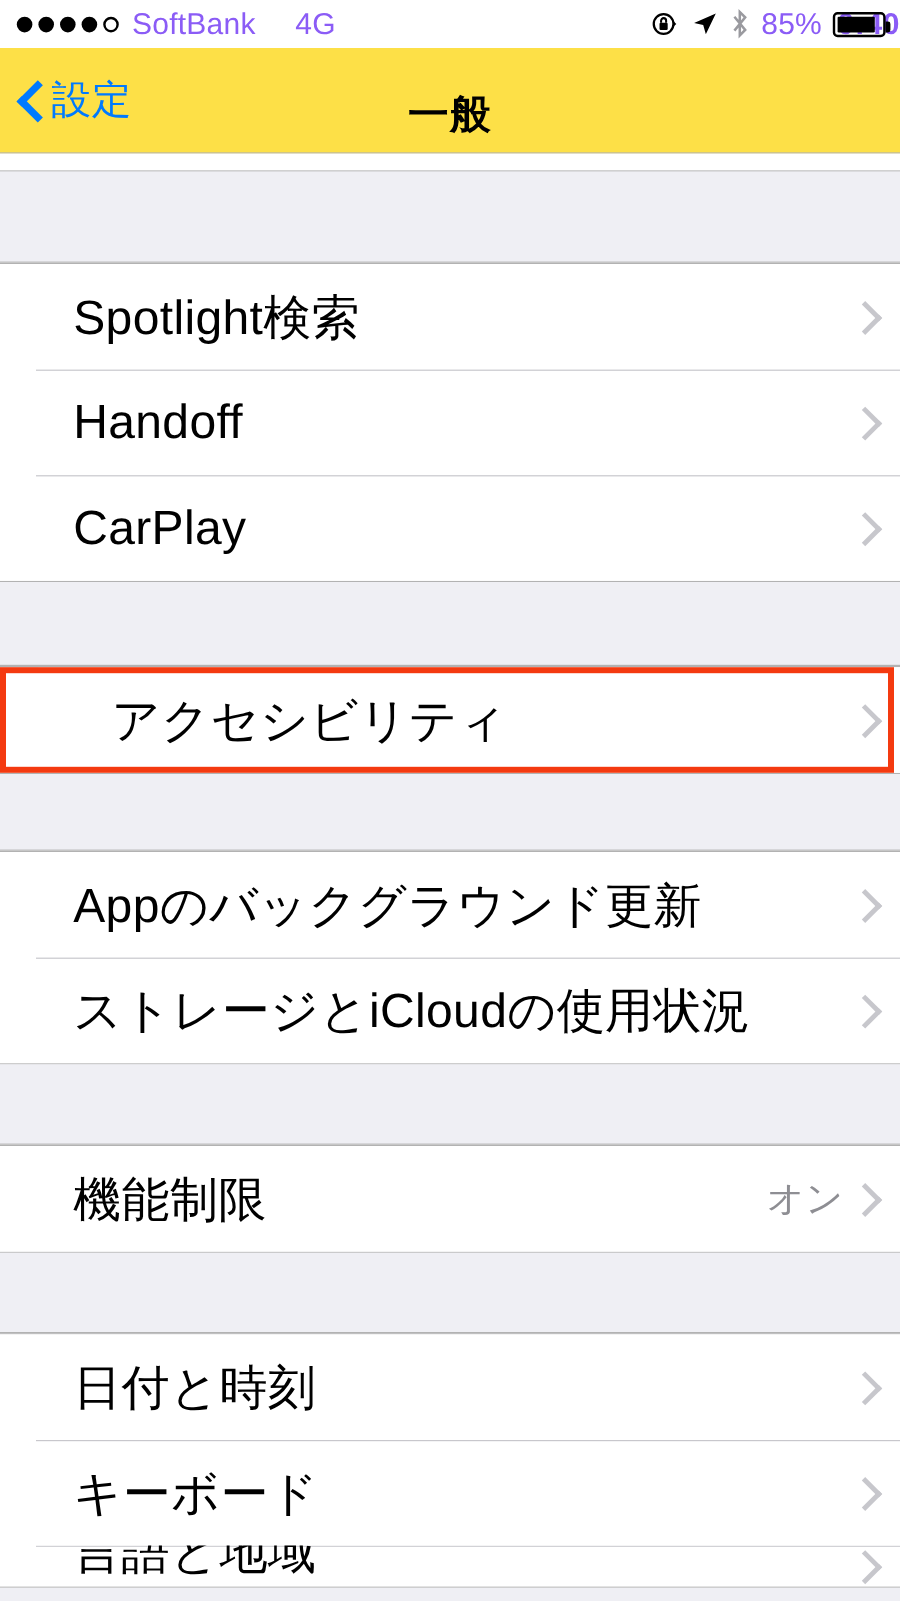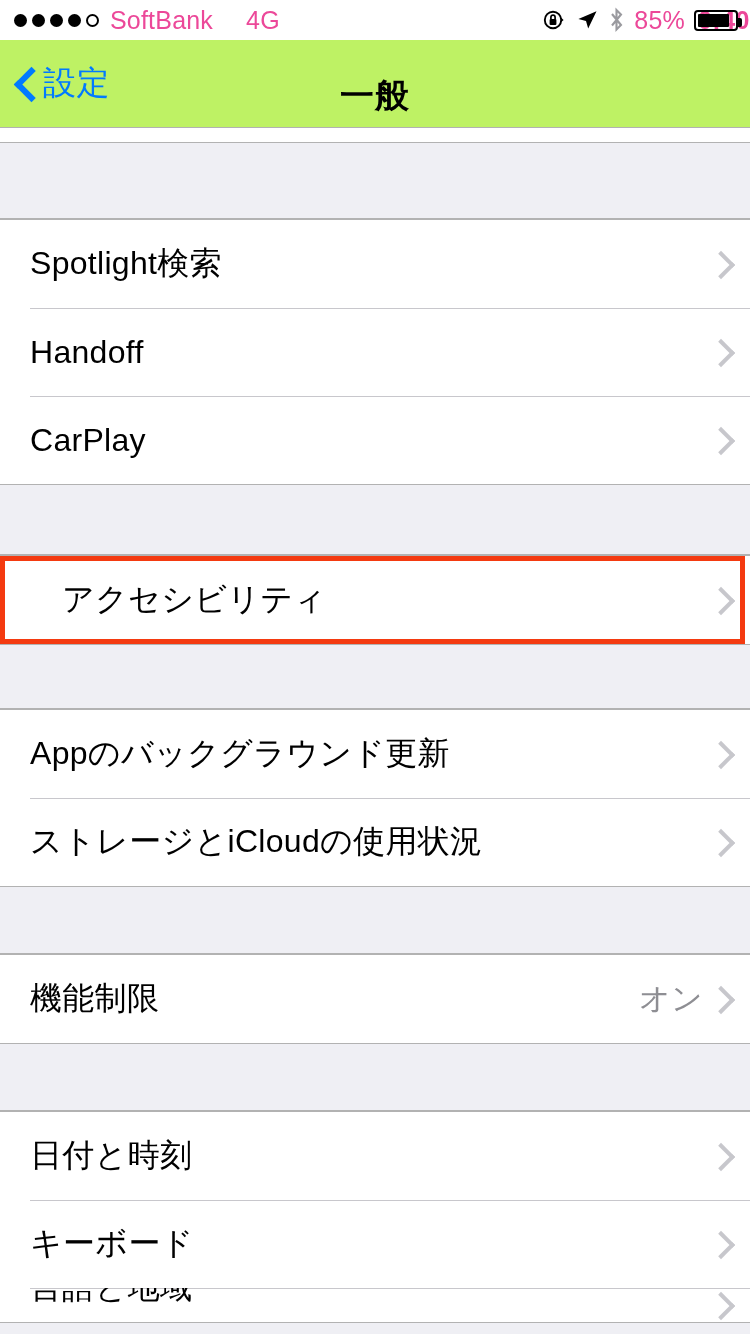--- a/index.html
+++ b/index.html
@@ -8,21 +8,21 @@
     background:#EFEFF4;
     font-family:"Liberation Sans","DejaVu Sans",sans-serif;
     -webkit-font-smoothing:antialiased;
     overflow:hidden;
   }
   #screen { position:relative; width:750px; height:1334px; background:#EFEFF4; }
 
   
   .statusbar {
     position:relative; height:40px; background:#FFFFFF;
-    display:flex; align-items:center; color:#ec4899;
+    display:flex; align-items:center; color:#8b5cf6;
     font-size:25px; letter-spacing:0.2px;
   }
   .sb-left { position:absolute; left:14px; display:flex; align-items:center; gap:11px; }
   .dots { display:flex; align-items:center; gap:5px; }
   .dot { width:13px; height:13px; border-radius:50%; background:#000; }
   .dot.hollow { background:transparent; border:2px solid #000; width:13px; height:13px; }
   .carrier { font-size:25px; }
   .net { font-size:25px; margin-left:22px; }
   .sb-center {
     position:absolute; left:0; right:0; text-align:right;
@@ -32,21 +32,21 @@
   .battpct { font-size:25px; }
   .battery {
     position:relative; width:44px; height:21px;
     border:2px solid #000; border-radius:4px;
   }
   .battery .fill { position:absolute; top:2px; left:2px; bottom:2px; width:78%; background:#000; border-radius:1px; }
   .battery .cap { position:absolute; right:-6px; top:6px; width:4px; height:9px; background:#000; border-radius:0 2px 2px 0; }
 
   
   .navbar {
-    position:relative; height:88px; background:#bef264;
+    position:relative; height:88px; background:#fde047;
     border-bottom:1px solid #B2B2B2;
     display:flex; align-items:center;
   }
   .back {
     position:absolute; left:16px; display:flex; align-items:center;
     gap:9px; color:#007AFF; cursor:pointer;
   }
   .back .chev {
     width:18px; height:32px; position:relative; display:block;
   }
@@ -69,21 +69,21 @@
   .group { background:#FFFFFF; border-top:1px solid #B2B2B2; border-bottom:1px solid #B2B2B2; }
 
   .row {
     position:relative; height:88px; background:#FFFFFF;
     display:flex; align-items:center; padding:0 24px 0 30px;
     cursor:pointer;
   }
   .row + .row::before {
     content:""; position:absolute; left:30px; right:0; top:0; height:1px; background:#C8C7CC;
   }
-  .row-label { font-size:32px; color:#000; letter-spacing:0.3px; flex:1; white-space:nowrap; }
+  .row-label { font-size:40px; color:#000; letter-spacing:0.3px; flex:1; white-space:nowrap;margin-left:31px; }
   .row-value { font-size:31px; color:#8E8E93; margin-right:8px; letter-spacing:0.3px; }
   .chevron { width:15px; height:26px; position:relative; flex-shrink:0; }
   .chevron::before {
     content:""; position:absolute; left:0; top:4px;
     width:16px; height:16px;
     border-top:4px solid #C7C7CC; border-right:4px solid #C7C7CC;
     transform:rotate(45deg);
   }
 
   

